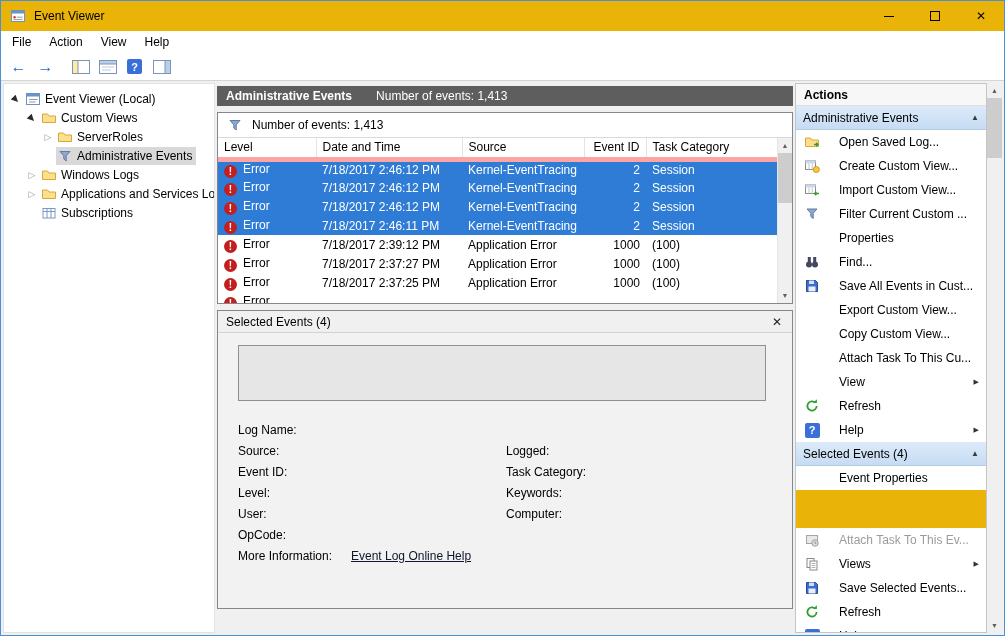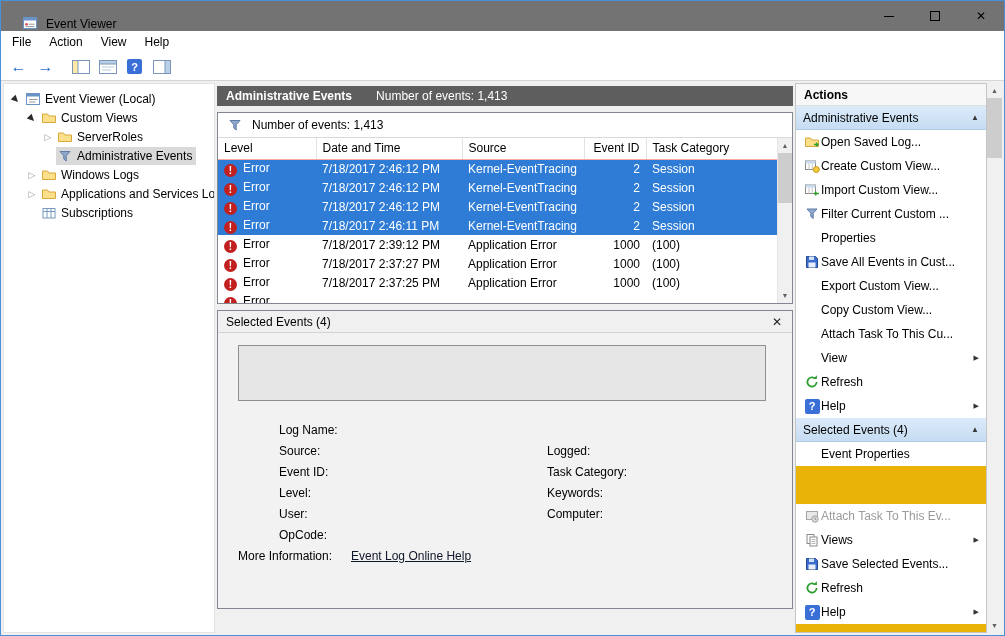--- a/index.html
+++ b/index.html
@@ -2,21 +2,21 @@
 <html><head>
 <meta charset="utf-8">
 <style>
   * { margin:0; padding:0; box-sizing:border-box; }
   html,body { width:1005px; height:636px; overflow:hidden; }
   body { font-family:"Liberation Sans", sans-serif; font-size:12px; color:#000; background:#fff; }
 
   .window { width:1005px; height:636px; border:1px solid #4a90d9; display:flex; flex-direction:column; background:#fff; }
 
   
-  .titlebar { height:30px; display:flex; align-items:flex-end; background:#737373; flex:0 0 auto;padding-left:12px; }
+  .titlebar { height:30px; display:flex; align-items:center; background:#eab308; flex:0 0 auto; }
   .app-icon { width:16px; height:16px; margin:0 8px 0 9px; display:inline-flex; }
   .title { font-size:12px; }
   .win-controls { margin-left:auto; display:flex; height:100%; }
   .win-btn { width:46px; height:100%; display:flex; align-items:center; justify-content:center; cursor:default; }
   .min-glyph { width:10px; height:1px; background:#000; display:inline-block; }
   .max-glyph { width:10px; height:10px; border:1px solid #000; display:inline-block; }
   .close-glyph { font-size:12px; }
 
   
   .menubar { height:22px; display:flex; align-items:center; padding-left:2px; background:#fff; flex:0 0 auto; }
@@ -48,21 +48,21 @@
   .center-panel { flex:1; min-width:0; display:flex; flex-direction:column; padding-top:3px; }
   .center-header { height:20px; background:#5e5e5e; color:#fff; display:flex; align-items:center; padding-left:9px; gap:24px; flex:0 0 auto; }
   .ch-title { font-weight:bold; }
 
   .list-box { margin-top:6px; height:192px; flex:0 0 192px; border:1px solid #828790; background:#fff; display:flex; flex-direction:column; overflow:hidden; }
   .filter-row { height:25px; flex:0 0 25px; display:flex; align-items:center; padding-left:10px; gap:10px; border-bottom:1px solid #d9d9d9; }
   .grid { flex:1; display:flex; min-height:0; }
   .grid-table-wrap { flex:1; overflow:hidden; }
   table { border-collapse:collapse; table-layout:fixed; width:561px; }
   col.c0{width:98px;} col.c1{width:146px;} col.c2{width:122px;} col.c3{width:62px;} col.c4{width:133px;}
-  th { font-weight:normal; text-align:left; border-right:1px solid #e3e3e3; border-bottom:1px solid #fca5a5;
+  th { font-weight:normal; text-align:left; border-right:1px solid #e3e3e3; border-bottom:5px solid #fca5a5;
        padding:2px 6px; height:21px; white-space:nowrap; overflow:hidden; }
   th:last-child { border-right:none; }
   th.num, td.num { text-align:right; }
   td { padding:0 6px; height:19px; white-space:nowrap; overflow:hidden; }
   tr.selected td { background:#2e7cd6; color:#fff; }
   .err { display:inline-block; width:13px; height:13px; border-radius:50%; background:#c21f1f; color:#fff;
          font-size:10px; font-weight:bold; line-height:13px; text-align:center; vertical-align:-2px; margin-right:6px; }
 
   
   .vscroll { width:15px; flex:0 0 15px; background:#f0f0f0; display:flex; flex-direction:column; border-left:1px solid #e5e5e5; }
@@ -73,32 +73,32 @@
   
   .preview { flex:1; min-height:0; margin:6px 0 24px 0; border:1px solid #828790; background:#f0f0f0; display:flex; flex-direction:column; }
   .preview-header { height:22px; flex:0 0 22px; display:flex; align-items:center; padding:0 8px; }
   .close-x { margin-left:auto; font-size:12px; color:#222; padding:0 2px; }
   .tabs { display:flex; align-items:flex-end; padding:4px 0 0 10px; height:27px; flex:0 0 27px; position:relative; z-index:1; }
   .tab { border:1px solid #d2d2d2; padding:3px 11px 4px; background:#ececec; margin-right:3px; }
   .tab.active { background:#f2f2f2; border-bottom-color:#f2f2f2; padding-top:4px; }
   .tab-content { flex:1; border-top:1px solid #d2d2d2; margin-top:-1px; background:#f2f2f2; padding:12px 26px 0 20px; }
   .desc-box { height:56px; background:#e6e6e6; border:1px solid #8f8f8f; margin-bottom:18px; }
   .field-line { height:21px; display:flex; align-items:center; }
-  .fl-left { width:268px; flex:0 0 268px;margin-left:41px; }
+  .fl-left { width:268px; flex:0 0 268px; }
   .fl-mi { width:113px; flex:0 0 113px; }
   .help-link { color:#0f172a; text-decoration:underline; cursor:pointer; }
 
   
   .actions-panel { width:207px; flex:0 0 207px; display:flex; }
   .actions-main { flex:1; min-width:0; background:#eab308; border:1px solid #c5c5c5; display:flex; flex-direction:column; overflow:hidden; }
   .actions-title { height:22px; flex:0 0 22px; display:flex; align-items:center; font-weight:bold; padding-left:8px; background:#f7f7f7; border-bottom:1px solid #e0e0e0; }
   .asection-header { height:24px; flex:0 0 24px; display:flex; align-items:center; padding:0 7px;
                      background:linear-gradient(#dcebfa,#c6dcf3); border-bottom:1px solid #b3cce6; }
   .caret { margin-left:auto; font-size:8px; color:#3a3a3a; }
-  .action-item { height:24px; flex:0 0 24px; display:flex; align-items:center; padding-left:8px; gap:1px; background:#fff; }
+  .action-item { height:24px; flex:0 0 24px; display:flex; align-items:center; padding-left:8px; gap:19px; background:#fff; }
   .action-item.disabled { color:#9b9b9b;margin-top:38px; }
   .ai-icon { width:16px; height:16px; flex:0 0 16px; display:inline-flex; align-items:center; justify-content:center; }
   .ai-label { white-space:nowrap; overflow:hidden; }
   .sub { margin-left:auto; margin-right:7px; font-size:7px; color:#333; }
   .side-scroll { border-left:none; }
 
   svg { display:block; }
 </style>
 </head>
 <body>
@@ -463,20 +463,31 @@
           </span>
           <span class="ai-label">Filter Current Custom ...</span>
         </div>
         <div class="action-item">
           <span class="ai-icon"></span>
           <span class="ai-label">Properties</span>
         </div>
         <div class="action-item">
           <span class="ai-icon">
             <svg width="16" height="16">
+                <rect x="3.8" y="3" width="3" height="5" fill="#44485e"></rect>
+                <rect x="9.2" y="3" width="3" height="5" fill="#44485e"></rect>
+                <circle cx="5" cy="10.5" r="3" fill="#44485e"></circle>
+                <circle cx="11" cy="10.5" r="3" fill="#44485e"></circle>
+              </svg>
+          </span>
+          <span class="ai-label">Find...</span>
+        </div>
+        <div class="action-item">
+          <span class="ai-icon">
+            <svg width="16" height="16">
                 <path d="M2.5 2.5 h9 l2 2 v9 h-11 z" fill="#3a6ed0" stroke="#27498f"></path>
                 <rect x="5" y="2.5" width="5" height="3.5" fill="#cfe0f7"></rect>
                 <rect x="4.5" y="8.5" width="7" height="5" fill="#e8eefb"></rect>
               </svg>
           </span>
           <span class="ai-label">Save All Events in Cust...</span>
         </div>
         <div class="action-item">
           <span class="ai-icon"></span>
           <span class="ai-label">Export Custom View...</span>

